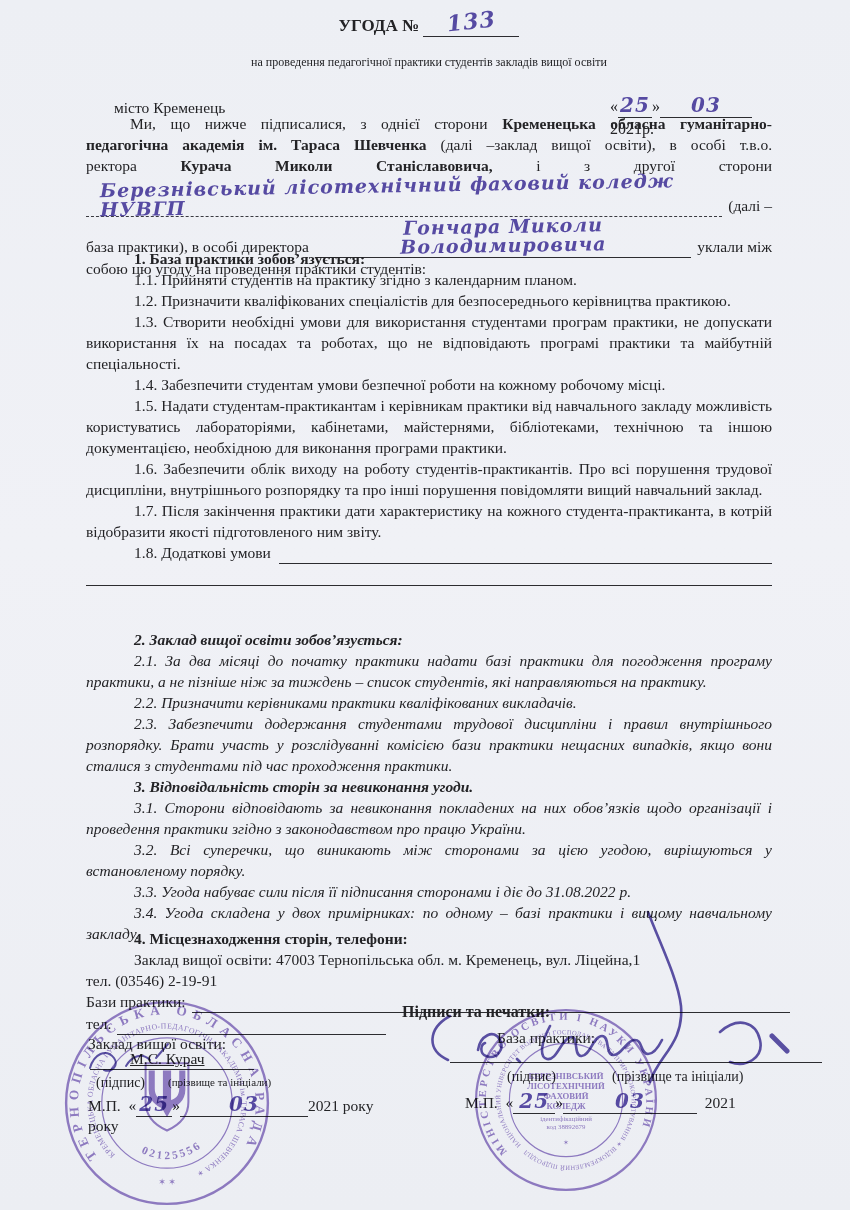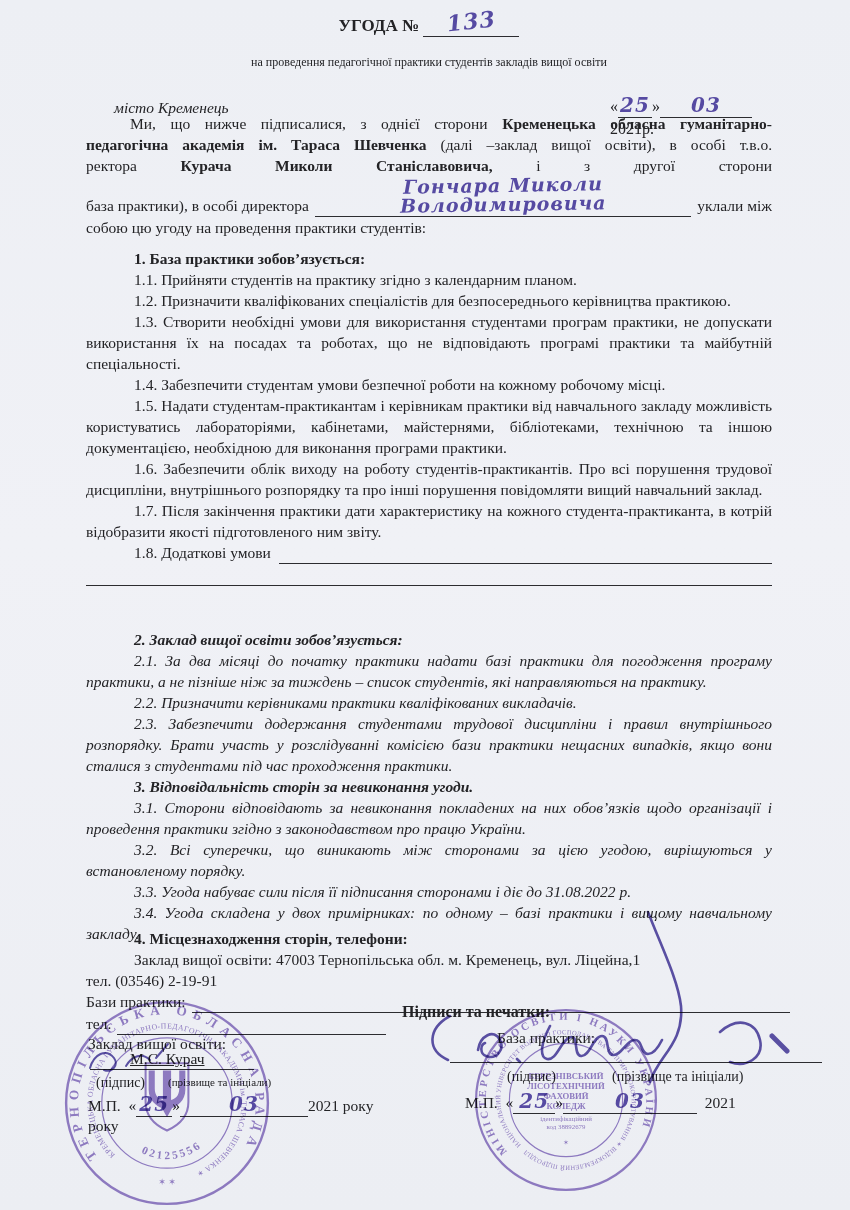--- a/index.html
+++ b/index.html
@@ -36,31 +36,35 @@
 
 <div class="page">
 
   <div class="band" style="top:0;">
     <div class="center" style="margin-top:12px; font-size:17px;">
       <span class="b">УГОДА №</span>
       <span class="slot" style="width:96px;"><span class="hand" style="font-size:22px; display:inline-block; transform:rotate(-6deg) translateY(-2px);">133</span></span>
     </div>
     <div class="center" style="margin-top:15px; font-size:12px;">на проведення педагогічної практики студентів закладів вищої освіти</div>
     <div style="position:relative; margin-top:22px; height:24px;">
-      <span class="abs" style="left:28px; top:2px;font-style:italic;">місто Кременець</span>
+      <span class="abs" style="left:28px; top:2px;">місто Кременець</span>
       <span class="abs" style="left:524px; top:0; font-size:16px;">
         <span>«</span><span class="slot" style="width:34px;"><span class="hand big">25</span></span><span>»</span><span class="slot" style="width:92px;"><span class="hand big">03</span></span><span>2021р.</span>
       </span>
     </div>
   </div>
 
   <div class="band" style="top:113px;">
     <div class="jline"><span style="display:inline-block;width:44px;"></span><span>Ми, що нижче підписалися, з однієї сторони </span><span class="b">Кременецька обласна гуманітарно-</span></div>
     <div class="jline"><span class="b">педагогічна академія ім. Тараса Шевченка</span><span> (далі –заклад вищої освіти), в особі т.в.о.</span></div>
     <div class="jline"><span>ректора</span> <span class="b">Курача Миколи Станіславовича,</span> <span>і з другої сторони</span></div>
+    <div class="flex">
+      <span class="dashslot grow"><span class="hand" style="font-size:19px; display:inline-block; transform:rotate(-1deg); padding-left:14px;">Березнівський лісотехнічний фаховий коледж НУВГП</span></span>
+      <span style="white-space:nowrap; padding-left:6px;">(далі –</span>
+    </div>
     <div class="flex">
       <span style="white-space:nowrap;">база практики), в особі директора</span>
       <span class="slot grow" style="margin:0 6px;"><span class="hand" style="font-size:19px; display:inline-block; transform:rotate(-1deg);">Гончара Миколи Володимировича</span></span>
       <span style="white-space:nowrap;">уклали між</span>
     </div>
     <div>собою цю угоду на проведення практики студентів:</div>
   </div>
 
   <div class="band" style="top:248px;">
     <div class="para b">1. База практики зобов’язується:</div>

